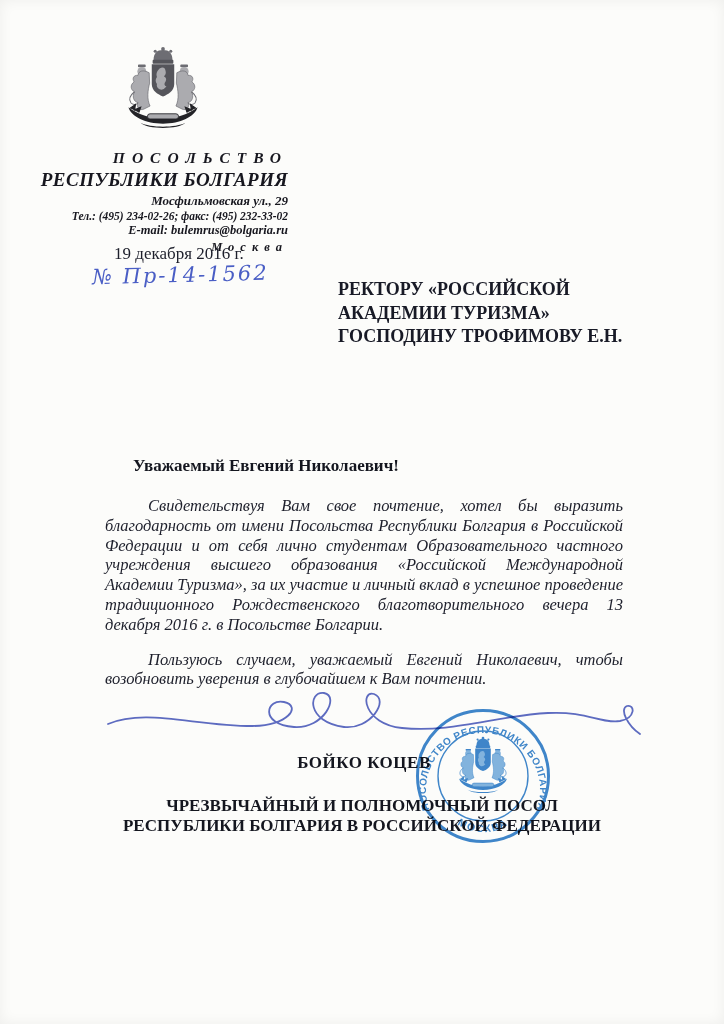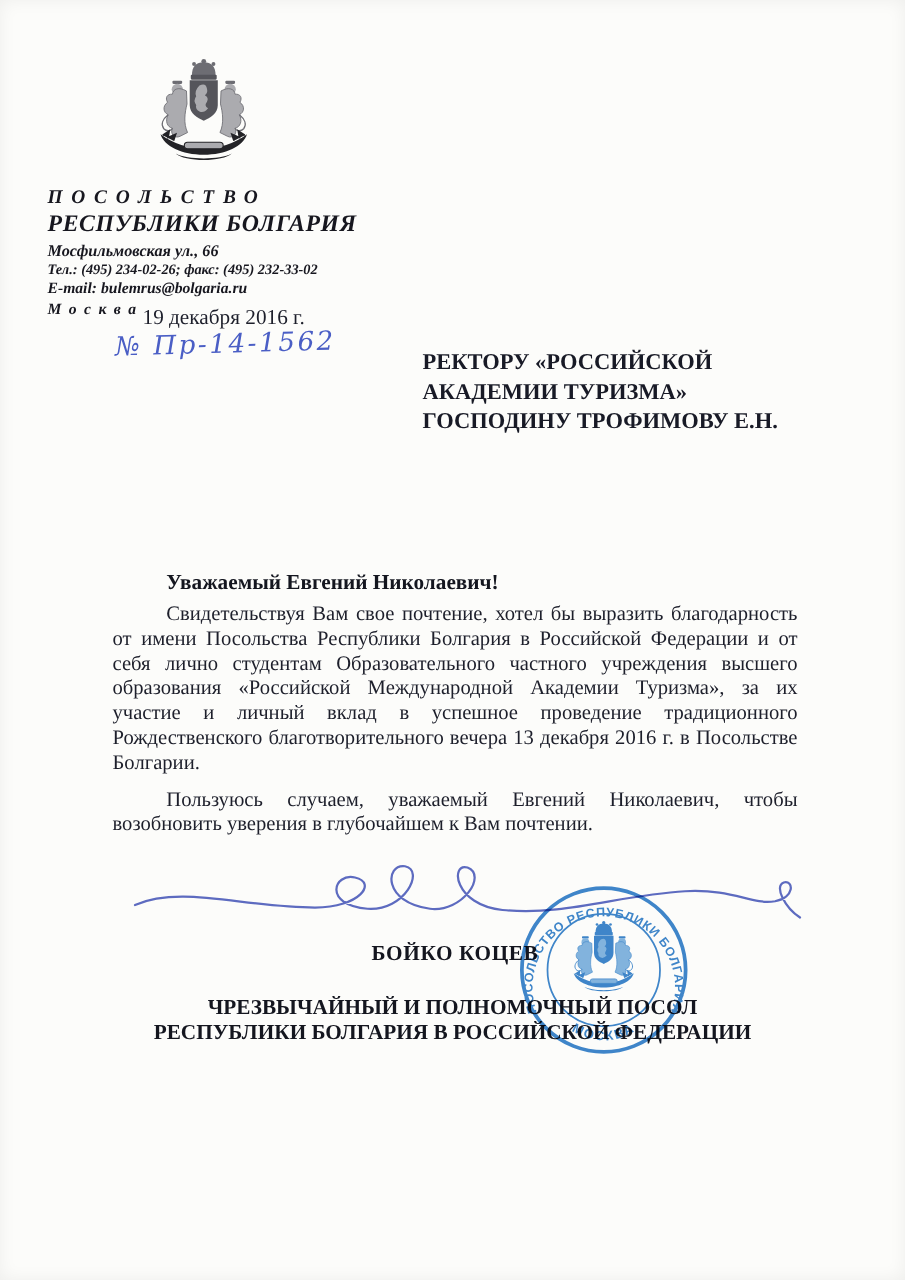--- a/index.html
+++ b/index.html
@@ -9,21 +9,21 @@
     margin:0 auto;
     background:#fcfcfa;
     box-shadow:inset 0 0 14px rgba(0,0,0,0.06);
     overflow:hidden;
     font-family:"Liberation Serif", serif;
     color:#1d1f2b;
   }
   
   .letterhead{
     position:absolute;left:38px;top:46px;width:250px;
-    text-align:left;color:#17171f;
+    text-align:right;color:#17171f;
   }
   .emblem{display:block;margin:0 auto 8px auto;}
   .lh-org1{font-size:15.5px;font-weight:bold;font-style:italic;letter-spacing:7px;}
   .lh-org2{font-size:19px;font-weight:bold;font-style:italic;letter-spacing:0.5px;margin-top:2px;}
   .lh-addr{font-size:13px;font-weight:bold;font-style:italic;margin-top:2px;}
   .lh-tel{font-size:11.5px;font-weight:bold;font-style:italic;margin-top:1px;}
   .lh-mail{font-size:12.5px;font-weight:bold;font-style:italic;margin-top:1px;}
   .lh-city{font-size:12.5px;font-weight:bold;font-style:italic;letter-spacing:6px;margin-top:2px;}
   
   .date{position:absolute;left:114px;top:244px;font-size:17px;}
@@ -36,22 +36,22 @@
   }
   
   .recipient{
     position:absolute;left:338px;top:278px;width:310px;
     font-size:18px;font-weight:bold;line-height:23.5px;color:#181a26;font-family:Liberation Serif, serif;
   }
   
   .salutation{position:absolute;left:133px;top:456px;font-size:17px;font-weight:bold;color:#14161f;}
   .body-text{position:absolute;left:90px;top:481px;width:548px;}
   .body-text p{
-    margin:0;font-size:16.5px;line-height:19.8px;
-    text-align:justify;text-indent:43px;color:#1d1f2b;
+    margin:15px;font-size:16.5px;line-height:19.8px;
+    text-align:justify;text-indent:43px;color:#1d1f2b;font-style:italic;
   }
   .body-text p + p{margin-top:10px;}
   
   .sig-scribble{position:absolute;left:100px;top:684px;mix-blend-mode:multiply;}
   .signer-name{
     position:absolute;left:90px;top:753px;width:548px;text-align:center;
     font-size:17px;font-weight:bold;letter-spacing:0.5px;color:#14161f;font-family:Liberation Serif, serif;
   }
   .signer-title{
     position:absolute;left:62px;top:796px;width:600px;text-align:center;
@@ -99,21 +99,21 @@
       <rect x="42" y="78.5" width="36" height="6" rx="3" style="fill:var(--c3);stroke:var(--c4);stroke-width:1"></rect>
     </symbol>
   </svg>
 
   <div class="letterhead">
     <svg class="emblem" width="108" height="95" viewBox="0 0 120 110" style="--c1:#55555b;--c2:#6d6d73;--c3:#ababaf;--c4:#232327">
       <use href="#coat-of-arms"></use>
     </svg>
     <div class="lh-org1">ПОСОЛЬСТВО</div>
     <div class="lh-org2">РЕСПУБЛИКИ БОЛГАРИЯ</div>
-    <div class="lh-addr">Мосфильмовская ул., 66</div>
+    <div class="lh-addr">Мосфильмовская ул., 29</div>
     <div class="lh-tel">Тел.: (495) 234-02-26; факс: (495) 232-33-02</div>
     <div class="lh-mail">E-mail: bulemrus@bolgaria.ru</div>
     <div class="lh-city">Москва</div>
   </div>
 
   <div class="date">19 декабря 2016 г.</div>
   <div class="ref">№ Пр-14-1562</div>
 
   <div class="recipient">
     <div>РЕКТОРУ «РОССИЙСКОЙ</div>

